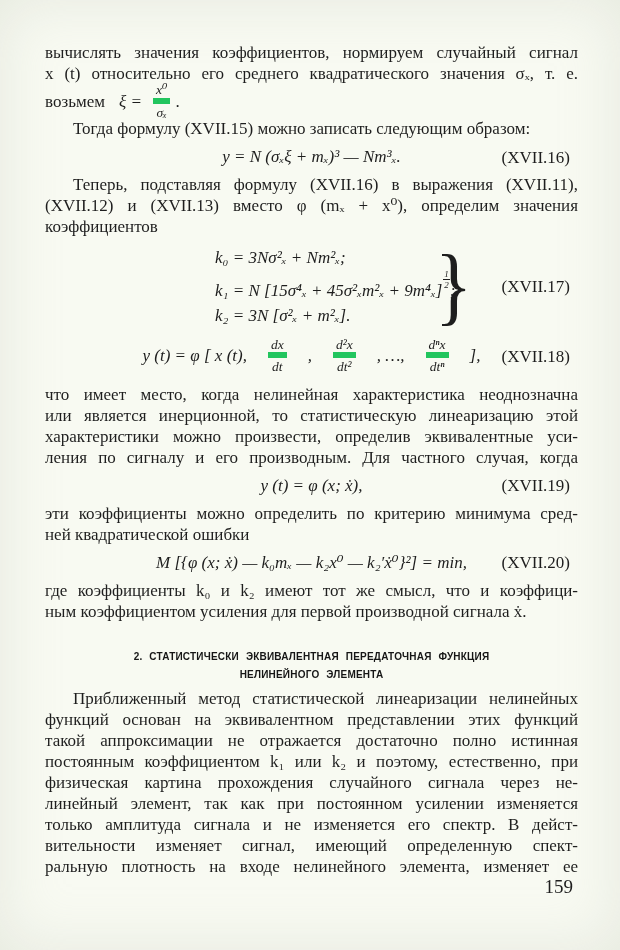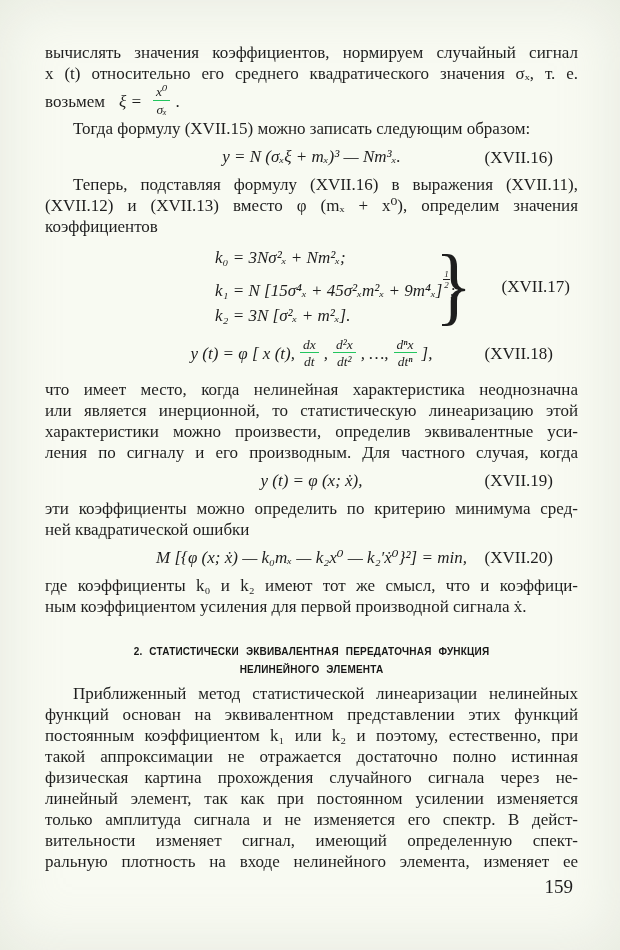--- a/index.html
+++ b/index.html
@@ -14,29 +14,29 @@
   .text{
     position:absolute;left:45px;top:42px;width:533px;
     font-size:17px;line-height:21px;
   }
   .jline{text-align:justify;text-align-last:justify;}
   .lline{text-align:left;text-align-last:left;}
   .ind{text-indent:28px;}
   .para{margin:0;}
   
   .eq{position:relative;margin:7px 0;font-style:italic;text-align:center;font-size:17px;}
-  .eq .tag{position:absolute;right:25px;top:50%;transform:translateY(-50%);font-style:normal;}
-  .eqrow{display:inline-flex;align-items:center;}
+  .eq .tag{position:absolute;right:8px;top:50%;transform:translateY(-50%);font-style:normal;}
+  .eqrow{display:inline-flex;align-items:center;gap:16px;}
   
   .inline-f{display:flex;align-items:center;height:34px;}
   .inline-f .lead{font-style:normal;margin-right:14px;}
   .inline-f .fpre{font-style:italic;margin-right:6px;}
   .inline-f .fpost{font-style:normal;}
   .frac{display:inline-block;vertical-align:middle;text-align:center;margin:0 5px;font-size:13.5px;line-height:1.15;font-style:italic;}
-  .frac .fn{display:block;border-bottom:1px solid #22c55e;padding:0 3px 0;}
+  .frac .fn{display:block;border-bottom:6px solid #22c55e;padding:0 3px 0;}
   .frac .fd{display:block;padding-top:1px;}
   
   .k-block{position:relative;margin:8px 0 6px;font-style:italic;font-size:17px;}
   .k-block .kl{margin-left:170px;text-align:left;line-height:25px;}
   .brace{position:absolute;left:388px;top:50%;transform:translateY(-52%) scaleX(0.9);font-size:86px;font-style:normal;font-weight:300;}
   .k-block .tag{position:absolute;right:8px;top:50%;transform:translateY(-50%);font-style:normal;}
   .supfrac{display:inline-block;vertical-align:8px;font-size:9px;line-height:1;text-align:center;margin-left:1px;font-style:italic;}
   .supfrac .fn{display:block;border-bottom:1px solid #1e1e1e;padding:0 1px;}
   .supfrac .fd{display:block;padding-top:0.5px;}
   
@@ -144,22 +144,22 @@
     </div>
 
     <div class="heading">
       <div>2. СТАТИСТИЧЕСКИ ЭКВИВАЛЕНТНАЯ ПЕРЕДАТОЧНАЯ ФУНКЦИЯ</div>
       <div>НЕЛИНЕЙНОГО ЭЛЕМЕНТА</div>
     </div>
 
     <div class="para">
       <div class="jline ind">Приближенный метод статистической линеаризации нелинейных</div>
       <div class="jline">функций основан на эквивалентном представлении этих функций</div>
+      <div class="jline">такой аппроксимации не отражается достаточно полно истинная</div>
       <div class="jline">постоянным коэффициентом k₁ или k₂ и поэтому, естественно, при</div>
-      <div class="jline">такой аппроксимации не отражается достаточно полно истинная</div>
       <div class="jline">физическая картина прохождения случайного сигнала через не-</div>
       <div class="jline">линейный элемент, так как при постоянном усилении изменяется</div>
       <div class="jline">только амплитуда сигнала и не изменяется его спектр. В дейст-</div>
       <div class="jline">вительности изменяет сигнал, имеющий определенную спект-</div>
       <div class="jline">ральную плотность на входе нелинейного элемента, изменяет ее</div>
 
     </div>
 
   </div>
 

